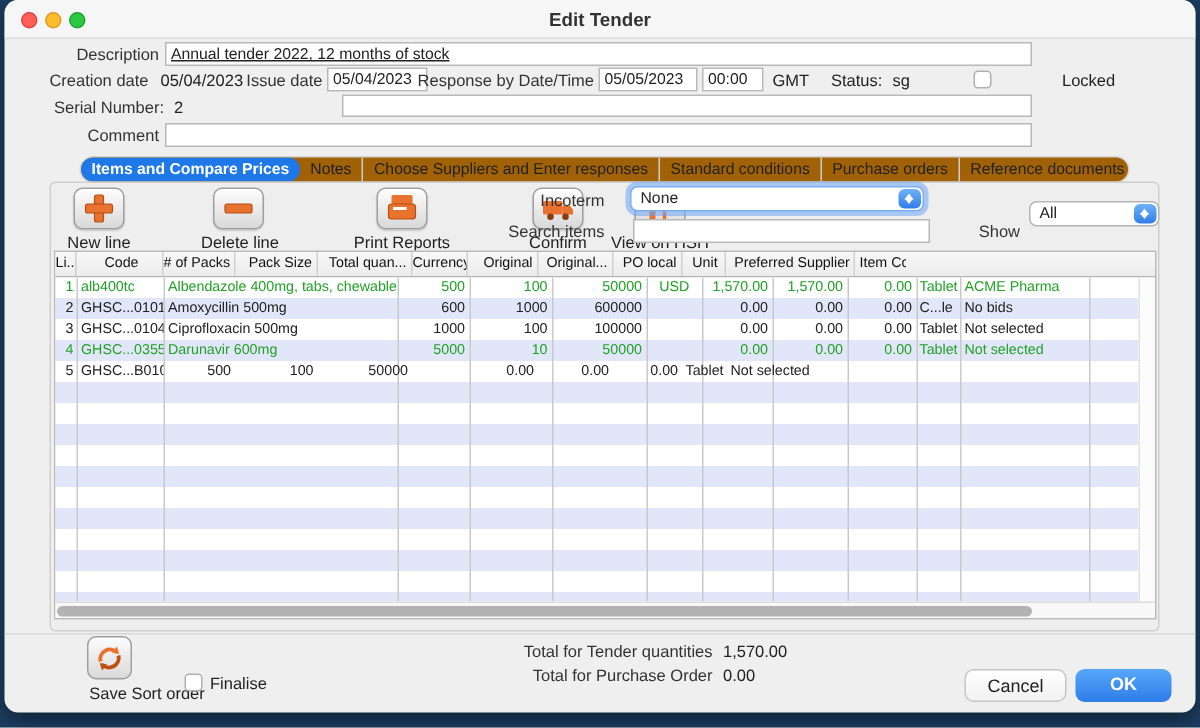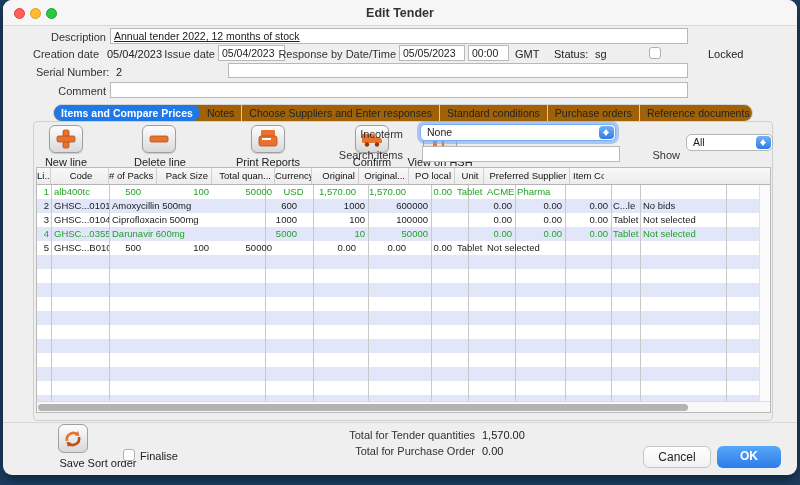--- a/index.html
+++ b/index.html
@@ -57,21 +57,21 @@
         white-space:nowrap; border-right:1px solid #d0d0d0; flex:none; }
   .tbody { position:absolute; top:17px; left:0; width:722px; height:216px; overflow:hidden;
            background:repeating-linear-gradient(to bottom,#ffffff 0 14px,#e2e6f9 14px 28px); }
   .vline { position:absolute; top:0; bottom:0; width:1px; background:#c9c9c9; }
   .vscroll { position:absolute; top:17px; right:0; width:11px; height:216px; background:#fbfbfb;
              border-left:1px solid #e2e2e2; }
   .tr { position:relative; display:flex; height:14px; }
   .td { font-size:9.5px; color:#222; line-height:14px; white-space:nowrap; overflow:hidden; flex:none; }
   .tr.green .td { color:#23a127; }
   .c0{width:14px; text-align:right; padding-right:2px;} .c1{width:58px; padding-left:3px;}
-  .c2{width:156px; padding-left:3px;} .c3{width:48px; text-align:right; padding-right:16px;}
+  .c2{width:156px; padding-left:3px;} .c3{width:48px; text-align:right; padding-right:3px;}
   .c4{width:55px; text-align:right; padding-right:3px;} .c5{width:63px; text-align:right; padding-right:3px;}
   .c6{width:37px; text-align:center;} .c7{width:47px; text-align:right; padding-right:3px;}
   .c8{width:50px; text-align:right; padding-right:3px;} .c9{width:46px; text-align:right; padding-right:3px;}
   .c10{width:29px; padding-left:2px;} .c11{width:86px; padding-left:3px;} .c12{width:34px; padding-left:3px;}
   .hscroll { position:absolute; left:0; right:0; bottom:0; height:11px; background:#f8f8f8; border-top:1px solid #dcdcdc; }
   .hthumb { position:absolute; left:1px; top:2px; width:650px; height:7px; border-radius:4px; background:#b3b3b3; }
   
   .footline { position:absolute; left:0; right:0; top:422px; height:1px; background:#d8d8d8; }
   .btn { position:absolute; height:22px; border-radius:6px; font-size:12px; text-align:center; line-height:21px; }
   .btn.cancel { left:640px; top:446px; width:68px; background:linear-gradient(#ffffff,#f1f1f1);
@@ -217,20 +217,21 @@
       <div class="vline" style="left:431px;"></div>
         <div class="vline" style="left:478px;"></div>
       <div class="vline" style="left:528px;"></div>
         <div class="vline" style="left:574px;"></div>
       <div class="vline" style="left:603px;"></div>
         <div class="vline" style="left:689px;"></div>
 
       <div class="tr green">
         <div class="td c0">1</div>
         <div class="td c1">alb400tc</div>
+        <div class="td c2">Albendazole 400mg, tabs, chewable</div>
         <div class="td c3">500</div>
         <div class="td c4">100</div>
         <div class="td c5">50000</div>
         <div class="td c6">USD</div>
         <div class="td c7">1,570.00</div>
         <div class="td c8">1,570.00</div>
         <div class="td c9">0.00</div>
         <div class="td c10">Tablet</div>
         <div class="td c11">ACME Pharma</div>
         <div class="td c12"></div>

